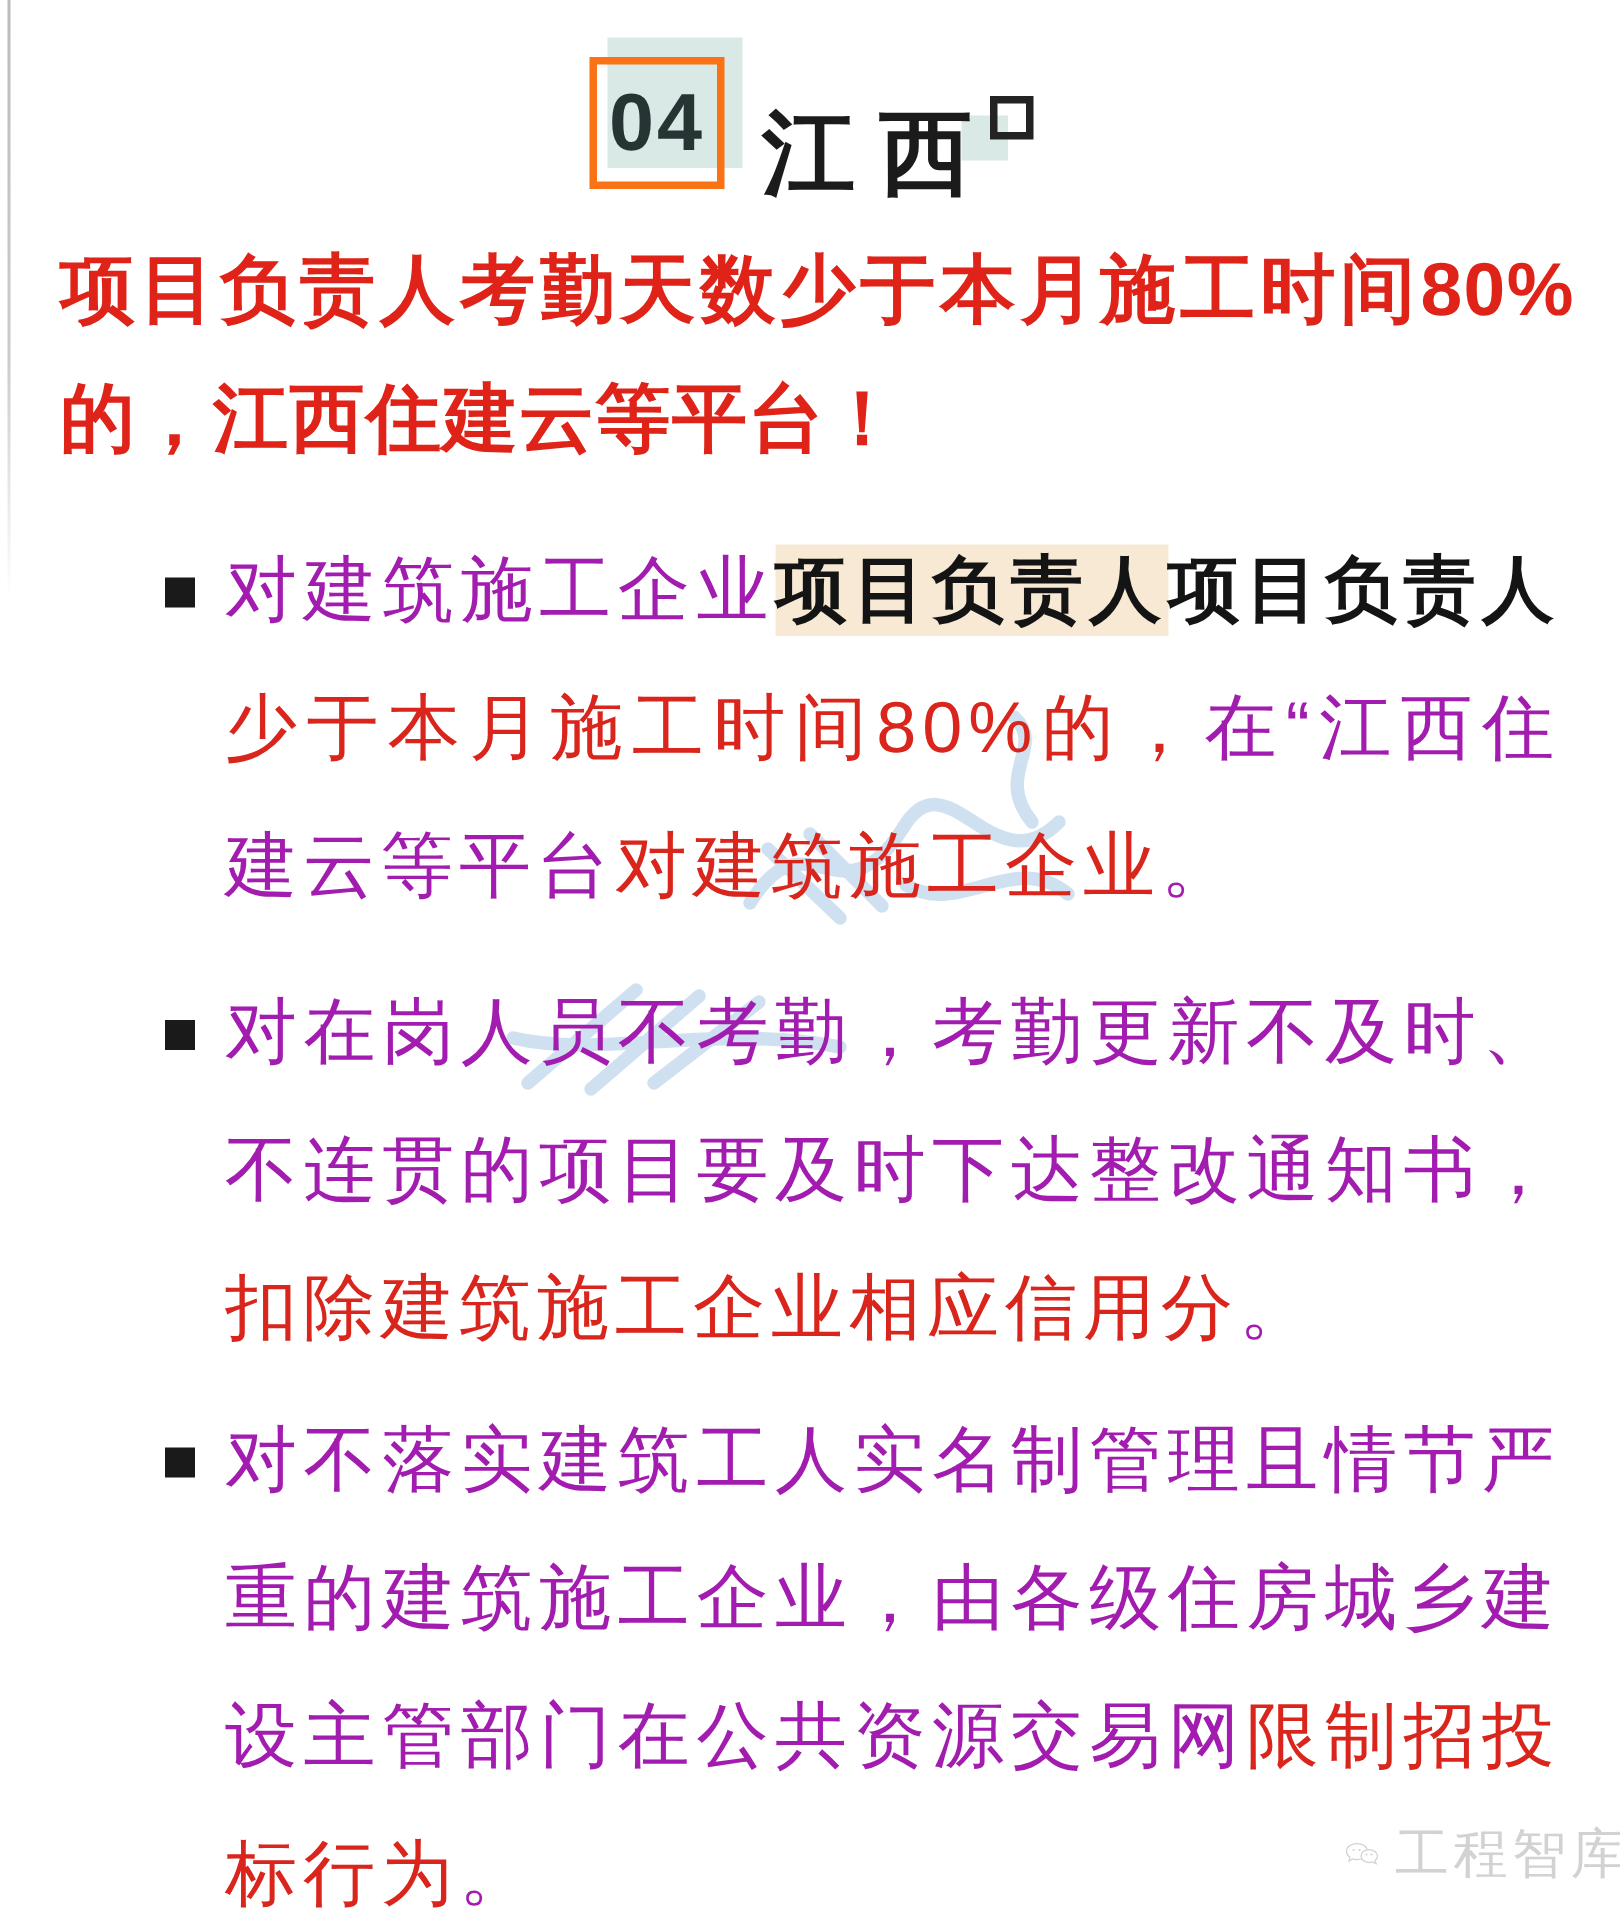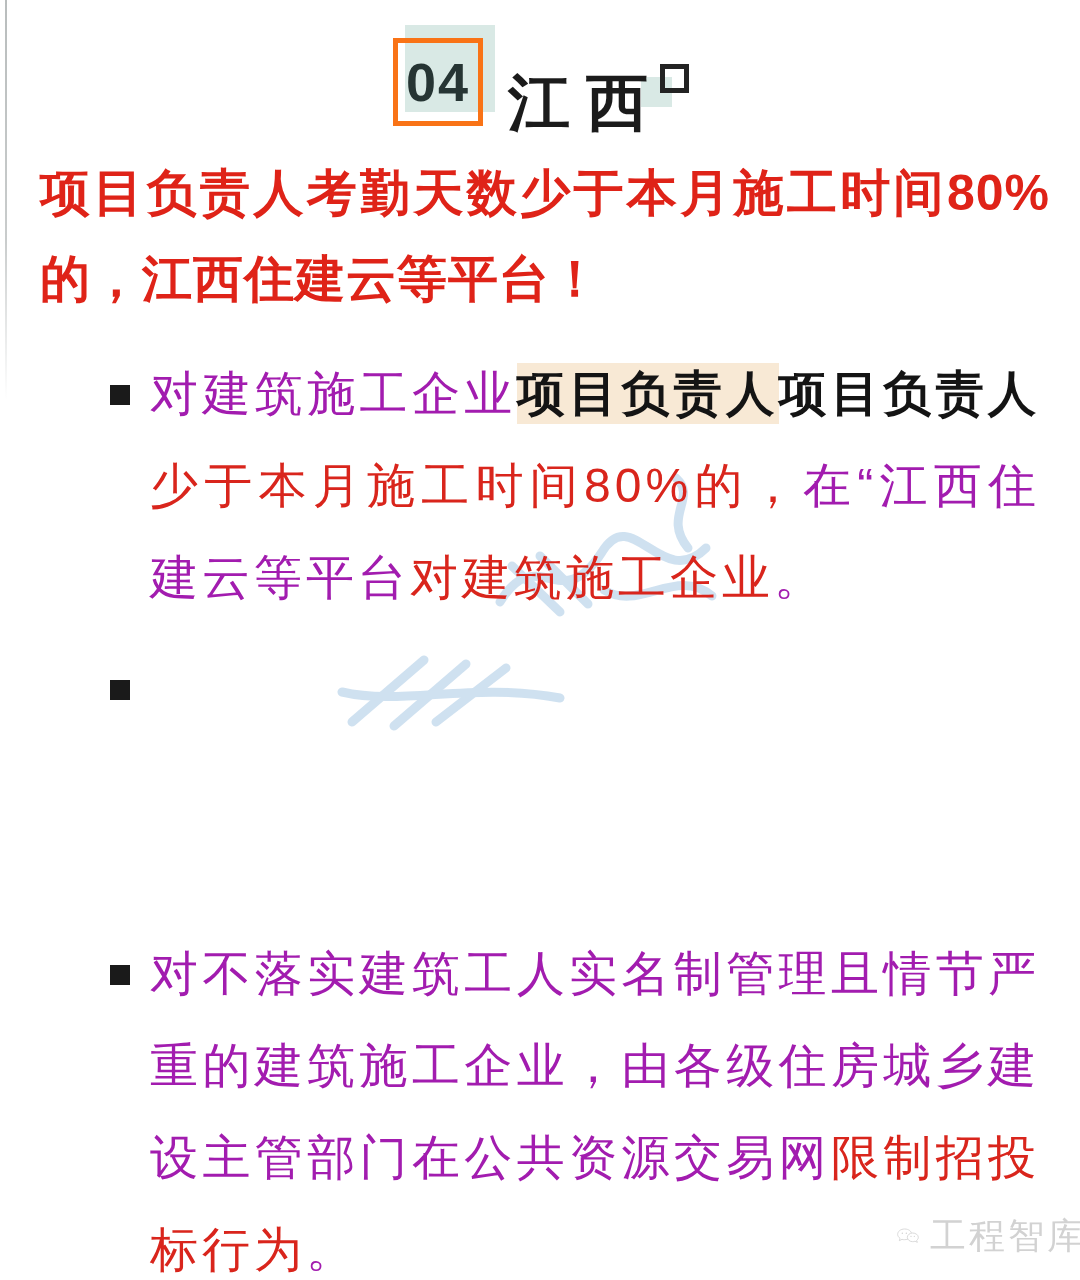--- a/index.html
+++ b/index.html
@@ -126,20 +126,21 @@
   <div class="abs decor-teal z1"></div>
   <div class="abs decor-outline z2"></div>
 
   <div class="abs headline z2">项目负责人考勤天数少于本月施工时间80%的，江西住建云等平台！</div>
 
   <div class="abs bullet-marker m1 z2"></div>
   <div class="abs bullet-marker m2 z2"></div>
   <div class="abs bullet-marker m3 z2"></div>
 
   <div class="abs bullet-text b1 z2"><span class="seg-normal">对建筑施工企业</span><span class="seg-bold-highlight">项目负责人</span><span class="seg-bold">项目负责人</span><span class="seg-red">少于本月施工时间80%的，</span><span class="seg-normal">在“江西住建云等平台</span><span class="seg-red">对建筑施工企业</span><span class="seg-normal">。</span></div>
+  <div class="abs bullet-text b2 z2"><span class="seg-normal">对在岗人员不考勤，考勤更新不及时、不连贯的项目要及时下达整改通知书，</span><span class="seg-red">扣除建筑施工企业相应信用分</span><span class="seg-normal">。</span></div>
   <div class="abs bullet-text b3 z2"><span class="seg-normal">对不落实建筑工人实名制管理且情节严重的建筑施工企业，由各级住房城乡建设主管部门在公共资源交易网</span><span class="seg-red">限制招投标行为</span><span class="seg-normal">。</span></div>
 
   <div class="abs publisher z2">
     <svg width="72" height="54" viewBox="0 0 72 54" fill="none" xmlns="http://www.w3.org/2000/svg">
       <g stroke="#d2d2d2" stroke-width="2.5" fill="#ffffff">
         <path d="M26,6 C14,6 5,13 5,22 C5,27 8,31 12,34 L10,41 L18,37 C20,38 23,38 26,38 C38,38 47,31 47,22 C47,13 38,6 26,6 Z"></path>
         <path d="M50,18 C41,18 34,24 34,31 C34,38 41,44 50,44 C52,44 55,43.5 57,42.7 L64,46 L62,40 C65,37.7 67,34.6 67,31 C67,24 59,18 50,18 Z"></path>
       </g>
       <g fill="#d2d2d2">
         <circle cx="19" cy="19" r="2.2"></circle>

